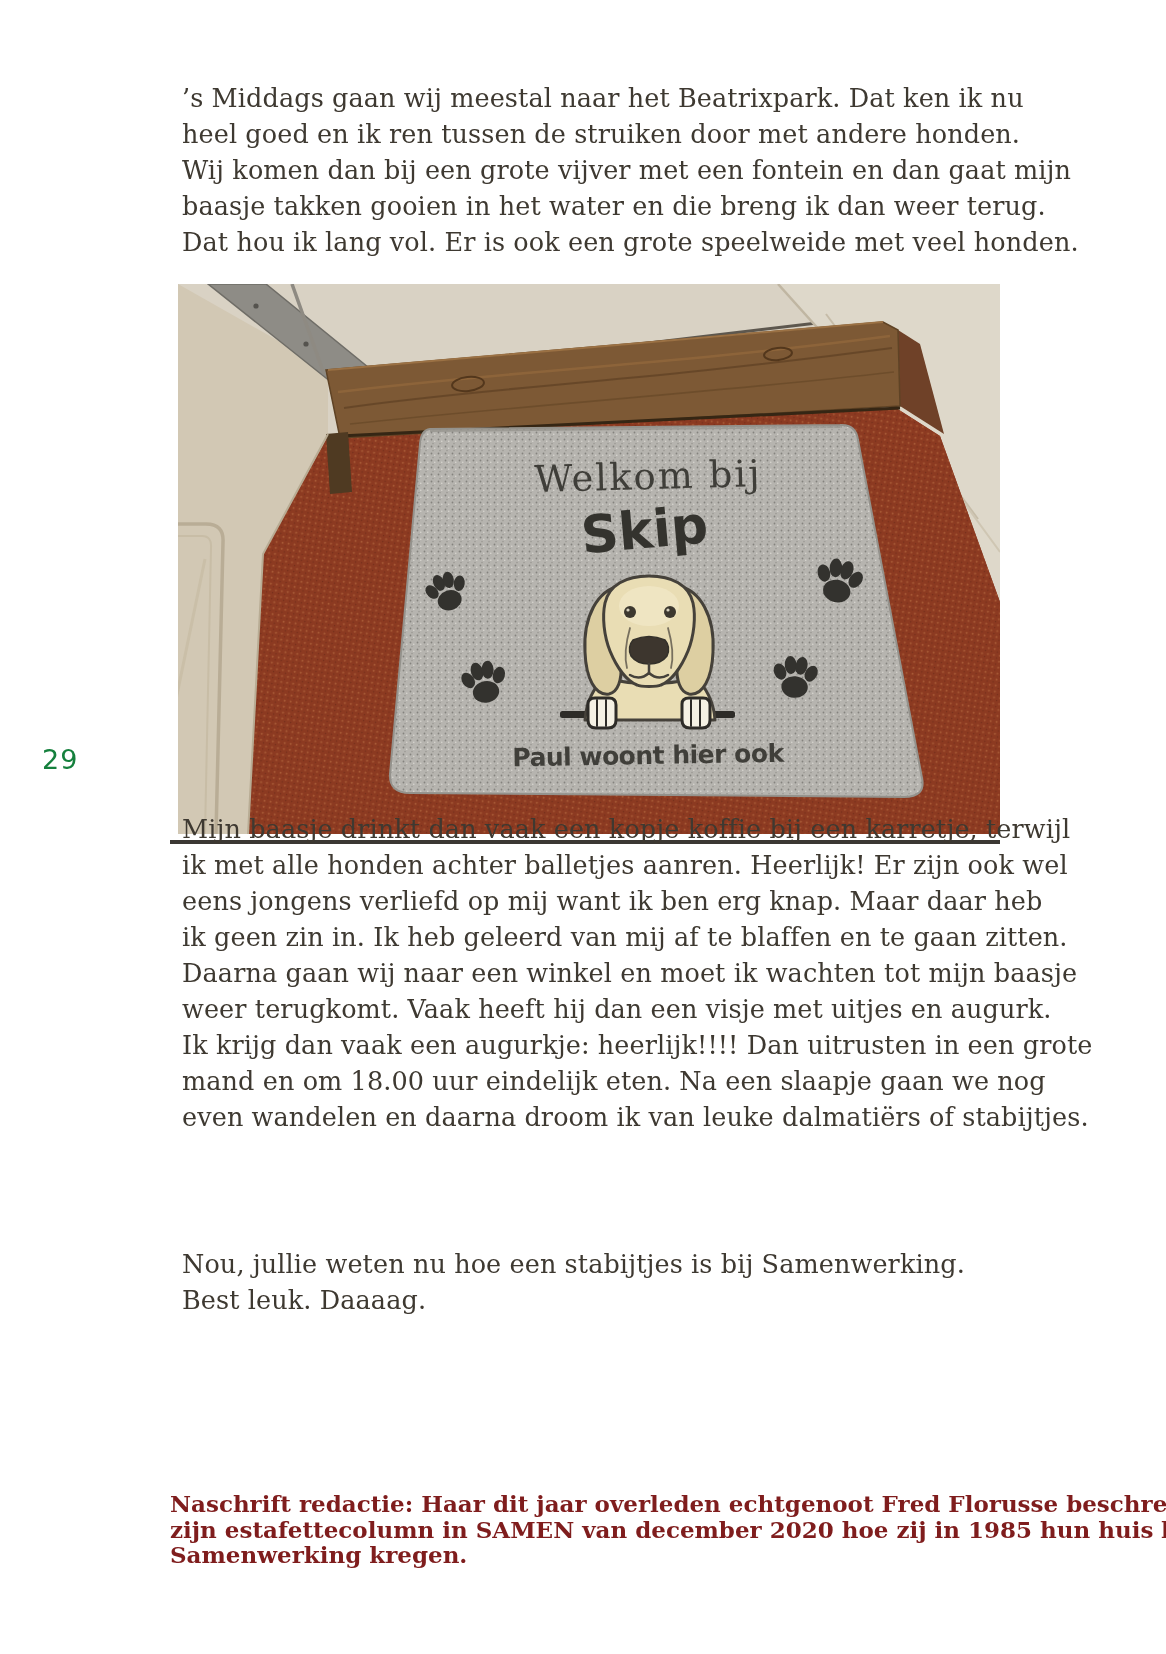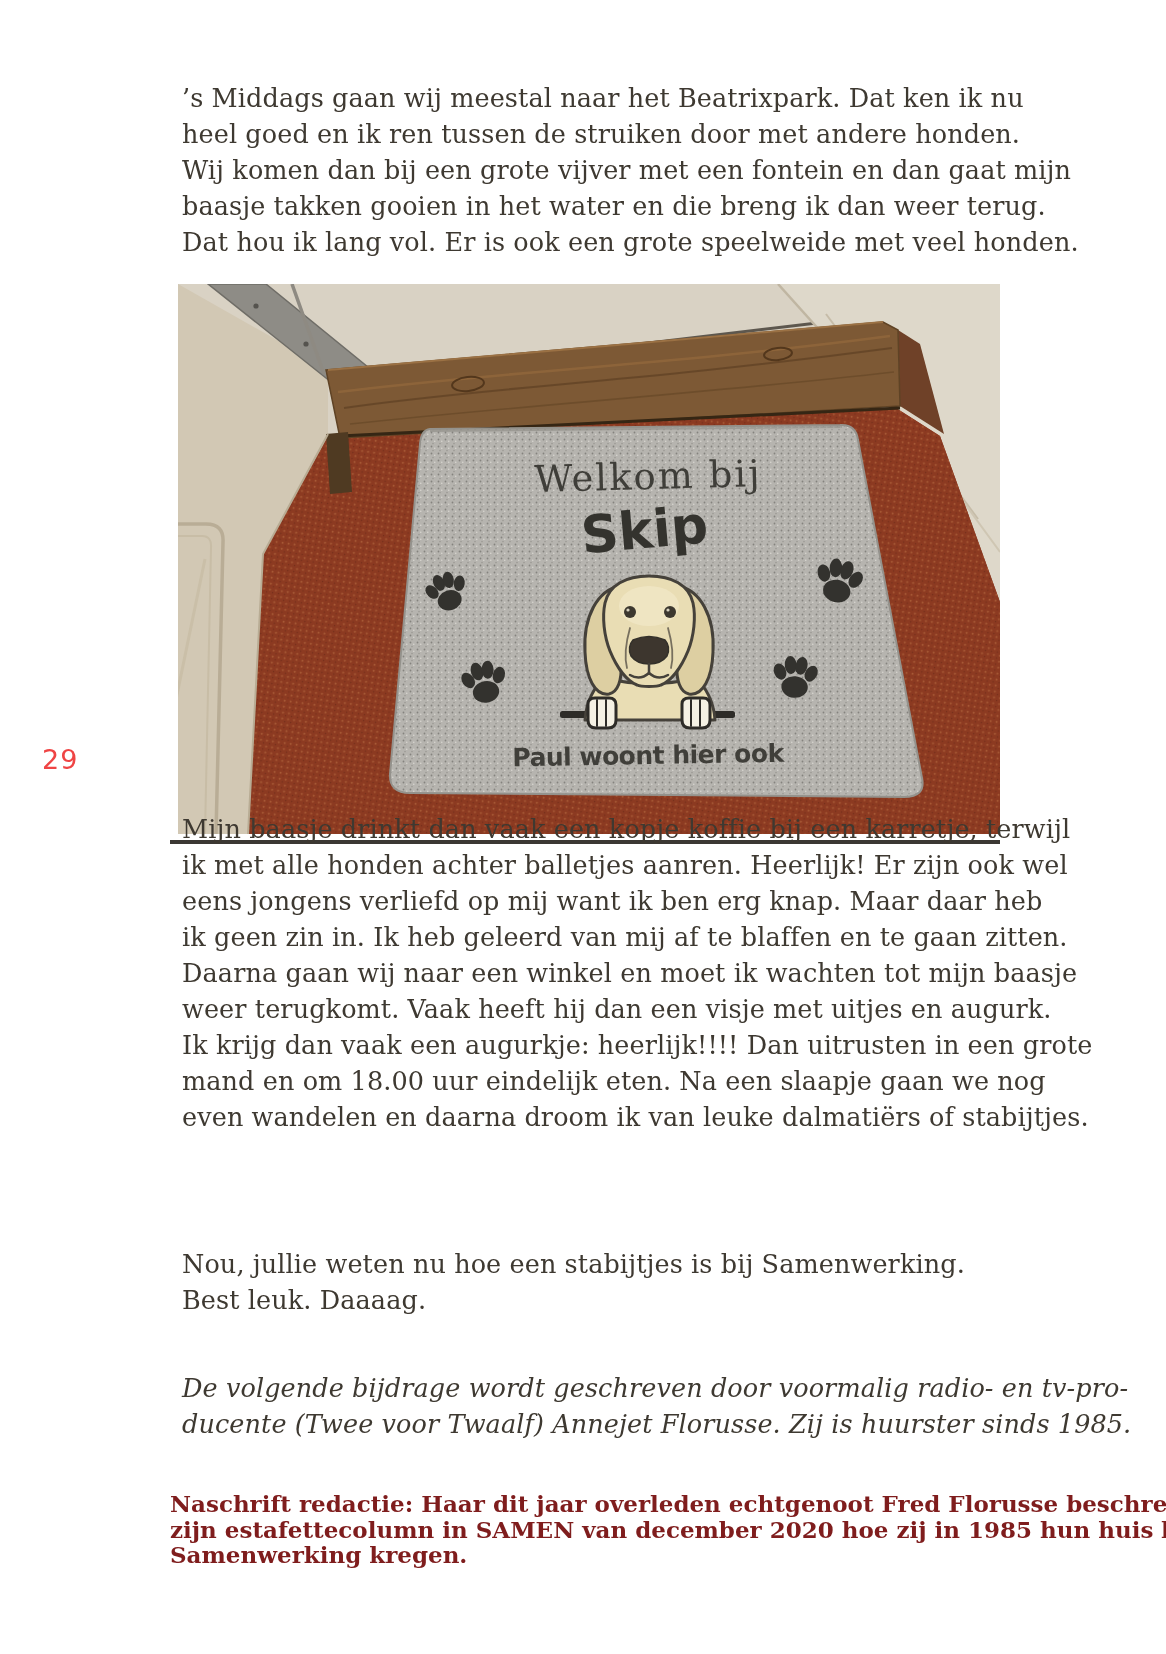--- a/index.html
+++ b/index.html
@@ -3,21 +3,21 @@
 <meta charset="utf-8">
 <style>
   html,body{margin:0;padding:0;background:#ffffff;}
   .page{position:relative;width:1166px;height:1654px;background:#ffffff;overflow:hidden;
         font-family:"DejaVu Serif","Liberation Serif",serif;color:#3e3931;}
   .para{position:absolute;left:170px;width:860px;font-size:25.5px;line-height:36px;
         white-space:pre;letter-spacing:0.1px;margin-left:12px;}
   .para.italic{font-style:italic;}
   .postscript{position:absolute;left:170px;width:860px;font-size:23px;line-height:25.5px;
         font-weight:bold;color:#7f1d1d;white-space:pre;margin-top:30px;}
-  .page-number{position:absolute;left:42px;top:744px;font-size:27px;color:#ef4444;
+  .page-number{position:absolute;left:42px;top:744px;font-size:27px;color:#15803d;
         letter-spacing:1px;font-family:"DejaVu Sans","Liberation Sans",sans-serif;}
   .photo{position:absolute;left:178px;top:284px;width:822px;height:550px;}
   .rule{position:absolute;left:170px;top:840px;width:830px;height:3.5px;background:#3b3833;}
 </style>
 </head>
 <body>
 
 <div class="page">
 
   <div class="page-number">29</div>
@@ -148,20 +148,18 @@
 ik geen zin in. Ik heb geleerd van mij af te blaffen en te gaan zitten.
 Daarna gaan wij naar een winkel en moet ik wachten tot mijn baasje
 weer terugkomt. Vaak heeft hij dan een visje met uitjes en augurk.
 Ik krijg dan vaak een augurkje: heerlijk!!!! Dan uitrusten in een grote
 mand en om 18.00 uur eindelijk eten. Na een slaapje gaan we nog
 even wandelen en daarna droom ik van leuke dalmatiërs of stabijtjes.</div>
 
   <div class="para" style="top:1246px;">Nou, jullie weten nu hoe een stabijtjes is bij Samenwerking.
 Best leuk. Daaaag.</div>
 
-  <div class="para italic" style="top:1370px;">De volgende bijdrage wordt geschreven door voormalig radio- en tv-pro-
-ducente (Twee voor Twaalf) Annejet Florusse. Zij is huurster sinds 1985.</div>
 
   <div class="postscript" style="top:1461px;">Naschrift redactie: Haar dit jaar overleden echtgenoot Fred Florusse beschreef in
 zijn estafettecolumn in SAMEN van december 2020 hoe zij in 1985 hun huis bij
 Samenwerking kregen.</div>
 
 </div>
 
 </body></html>

